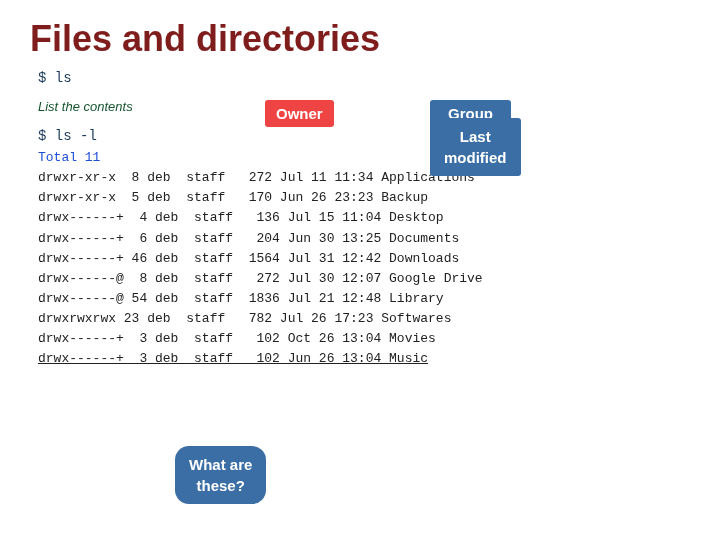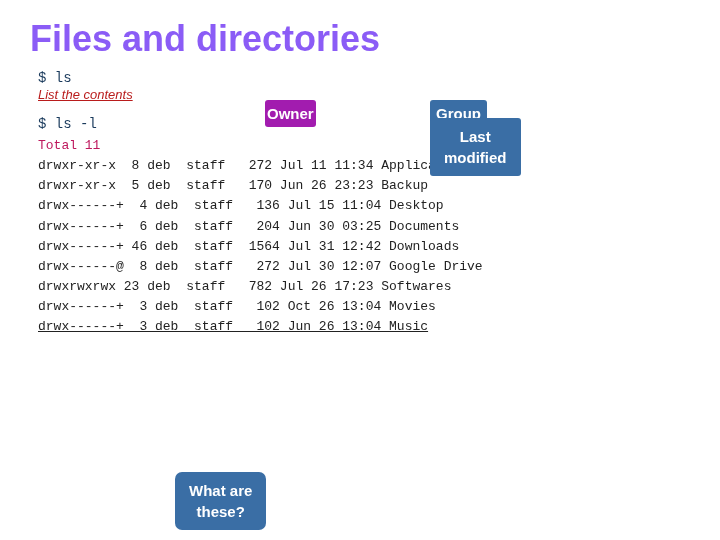--- a/index.html
+++ b/index.html
@@ -8,113 +8,112 @@
       height: 540px;
       background: #ffffff;
       font-family: Arial, sans-serif;
       overflow: hidden;
       position: relative;
     }
 
     .page-title {
       font-size: 36px;
       font-weight: bold;
-      color: #8b5cf6;
+      color: #7f1d1d;
       padding: 18px 30px 6px 30px;
     }
 
     .content-area {
       padding: 0 38px;
     }
 
     .ls-command {
       font-family: 'Courier New', Courier, monospace;
       font-size: 14px;
       color: #1a3a5c;
       margin-top: 4px;
     }
 
     .ls-description {
       font-family: Arial, sans-serif;
       font-size: 13px;
-      color: #b91c1c;
+      color: #14532d;
       font-style: italic;
-      margin-top: 1px;
-      text-decoration: underline;
+      margin-top: 13px;
     }
 
     .ls-l-command {
       font-family: 'Courier New', Courier, monospace;
       font-size: 14px;
       color: #1a3a5c;
       margin-top: 14px;
     }
 
     .file-table {
       margin-top: 4px;
       font-family: 'Courier New', Courier, monospace;
       font-size: 13px;
       color: #222;
       line-height: 1.55;
     }
 
     .total-line {
-      color: #be185d;
+      color: #1d4ed8;
       font-family: Liberation Mono, monospace;
     }
 
     
     .callout-owner {
       position: absolute;
       top: 100px;
       left: 265px;
-      background: #a21caf;
+      background: #ef4444;
       color: white;
       font-size: 15px;
       font-weight: bold;
-      padding: 5px 2px;
+      padding: 5px 11px;
       border-radius: 3px;
     }
 
     .callout-group {
       position: absolute;
       top: 100px;
       left: 430px;
       background: #3a6ea5;
       color: white;
       font-size: 15px;
       font-weight: bold;
-      padding: 5px 6px;
+      padding: 5px 18px;
       border-radius: 3px;
     }
 
     .callout-last-modified {
       position: absolute;
       top: 118px;
       left: 430px;
       background: #3a6ea5;
       color: white;
       font-size: 15px;
       font-weight: bold;
       padding: 8px 14px;
       border-radius: 3px;
       text-align: center;
       line-height: 1.4;
     }
 
     .callout-what {
       position: absolute;
-      bottom: 10px;
+      bottom: 36px;
       left: 175px;
       background: #3a6ea5;
       color: white;
       font-size: 15px;
       font-weight: bold;
       padding: 8px 14px;
-      border-radius: 7px;
+      border-radius: 14px;
       text-align: center;
       line-height: 1.4;
     }
   </style>
 </head>
 <body>
 
 <h1 class="page-title">Files and directories</h1>
 
 <div class="content-area">
@@ -122,23 +121,24 @@
   <div class="ls-description">List the contents</div>
 
   <div class="ls-l-command">$ ls -l</div>
 
   <div class="file-table">
     <div class="total-line">Total 11</div>
     <div id="file-rows">
         <div style="white-space: pre;">drwxr-xr-x  8 deb  staff   272 Jul 11 11:34 Applications</div>
         <div style="white-space: pre;">drwxr-xr-x  5 deb  staff   170 Jun 26 23:23 Backup</div>
         <div style="white-space: pre;">drwx------+  4 deb  staff   136 Jul 15 11:04 Desktop</div>
-        <div style="white-space: pre;">drwx------+  6 deb  staff   204 Jun 30 03:25 Documents</div>
+        <div style="white-space: pre;">drwx------+  6 deb  staff   204 Jun 30 13:25 Documents</div>
         <div style="white-space: pre;">drwx------+ 46 deb  staff  1564 Jul 31 12:42 Downloads</div>
         <div style="white-space: pre;">drwx------@  8 deb  staff   272 Jul 30 12:07 Google Drive</div>
+        <div style="white-space: pre;">drwx------@ 54 deb  staff  1836 Jul 21 12:48 Library</div>
         <div style="white-space: pre;">drwxrwxrwx 23 deb  staff   782 Jul 26 17:23 Softwares</div>
         <div style="white-space: pre;">drwx------+  3 deb  staff   102 Oct 26 13:04 Movies</div>
         <div style="white-space: pre; text-decoration: underline;">drwx------+  3 deb  staff   102 Jun 26 13:04 Music</div>
       </div>
   </div>
 </div>
 
 <div class="callout-owner">Owner</div>
 <div class="callout-group">Group</div>
 <div class="callout-last-modified">Last<br>modified</div>

